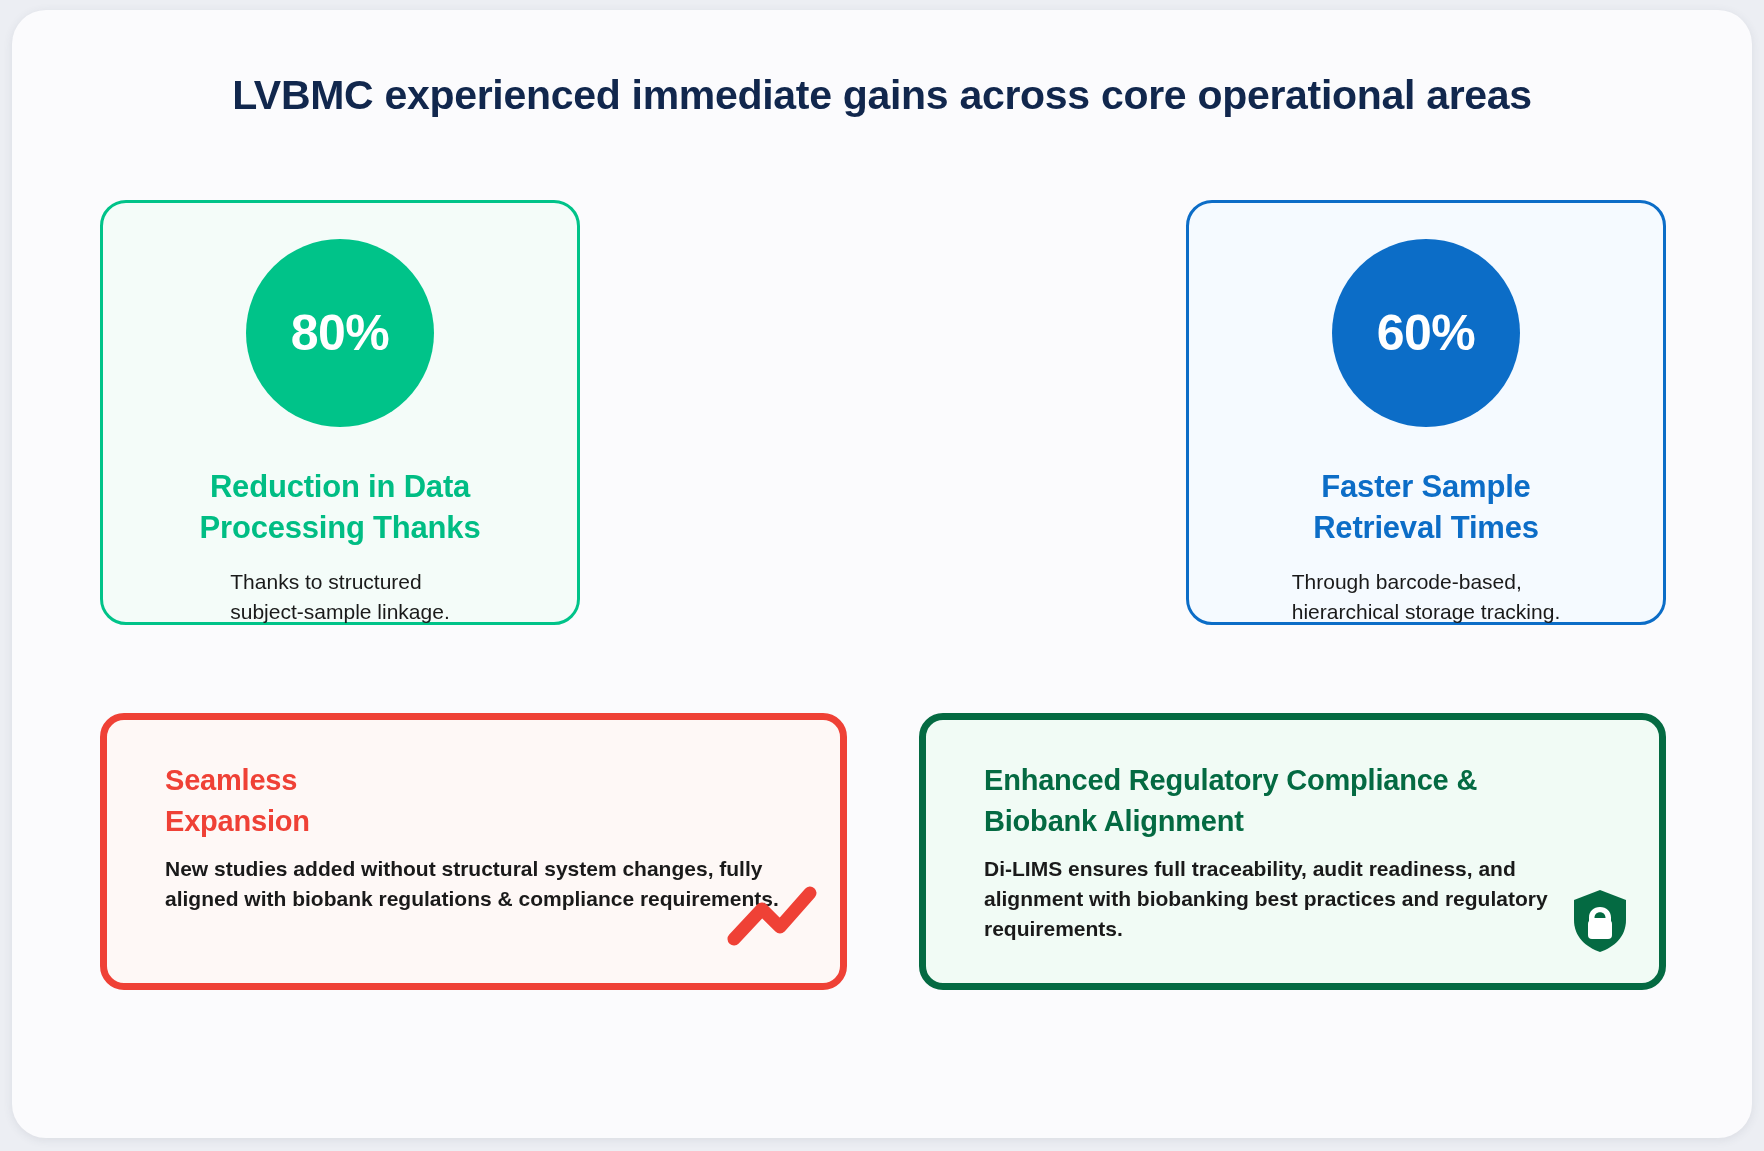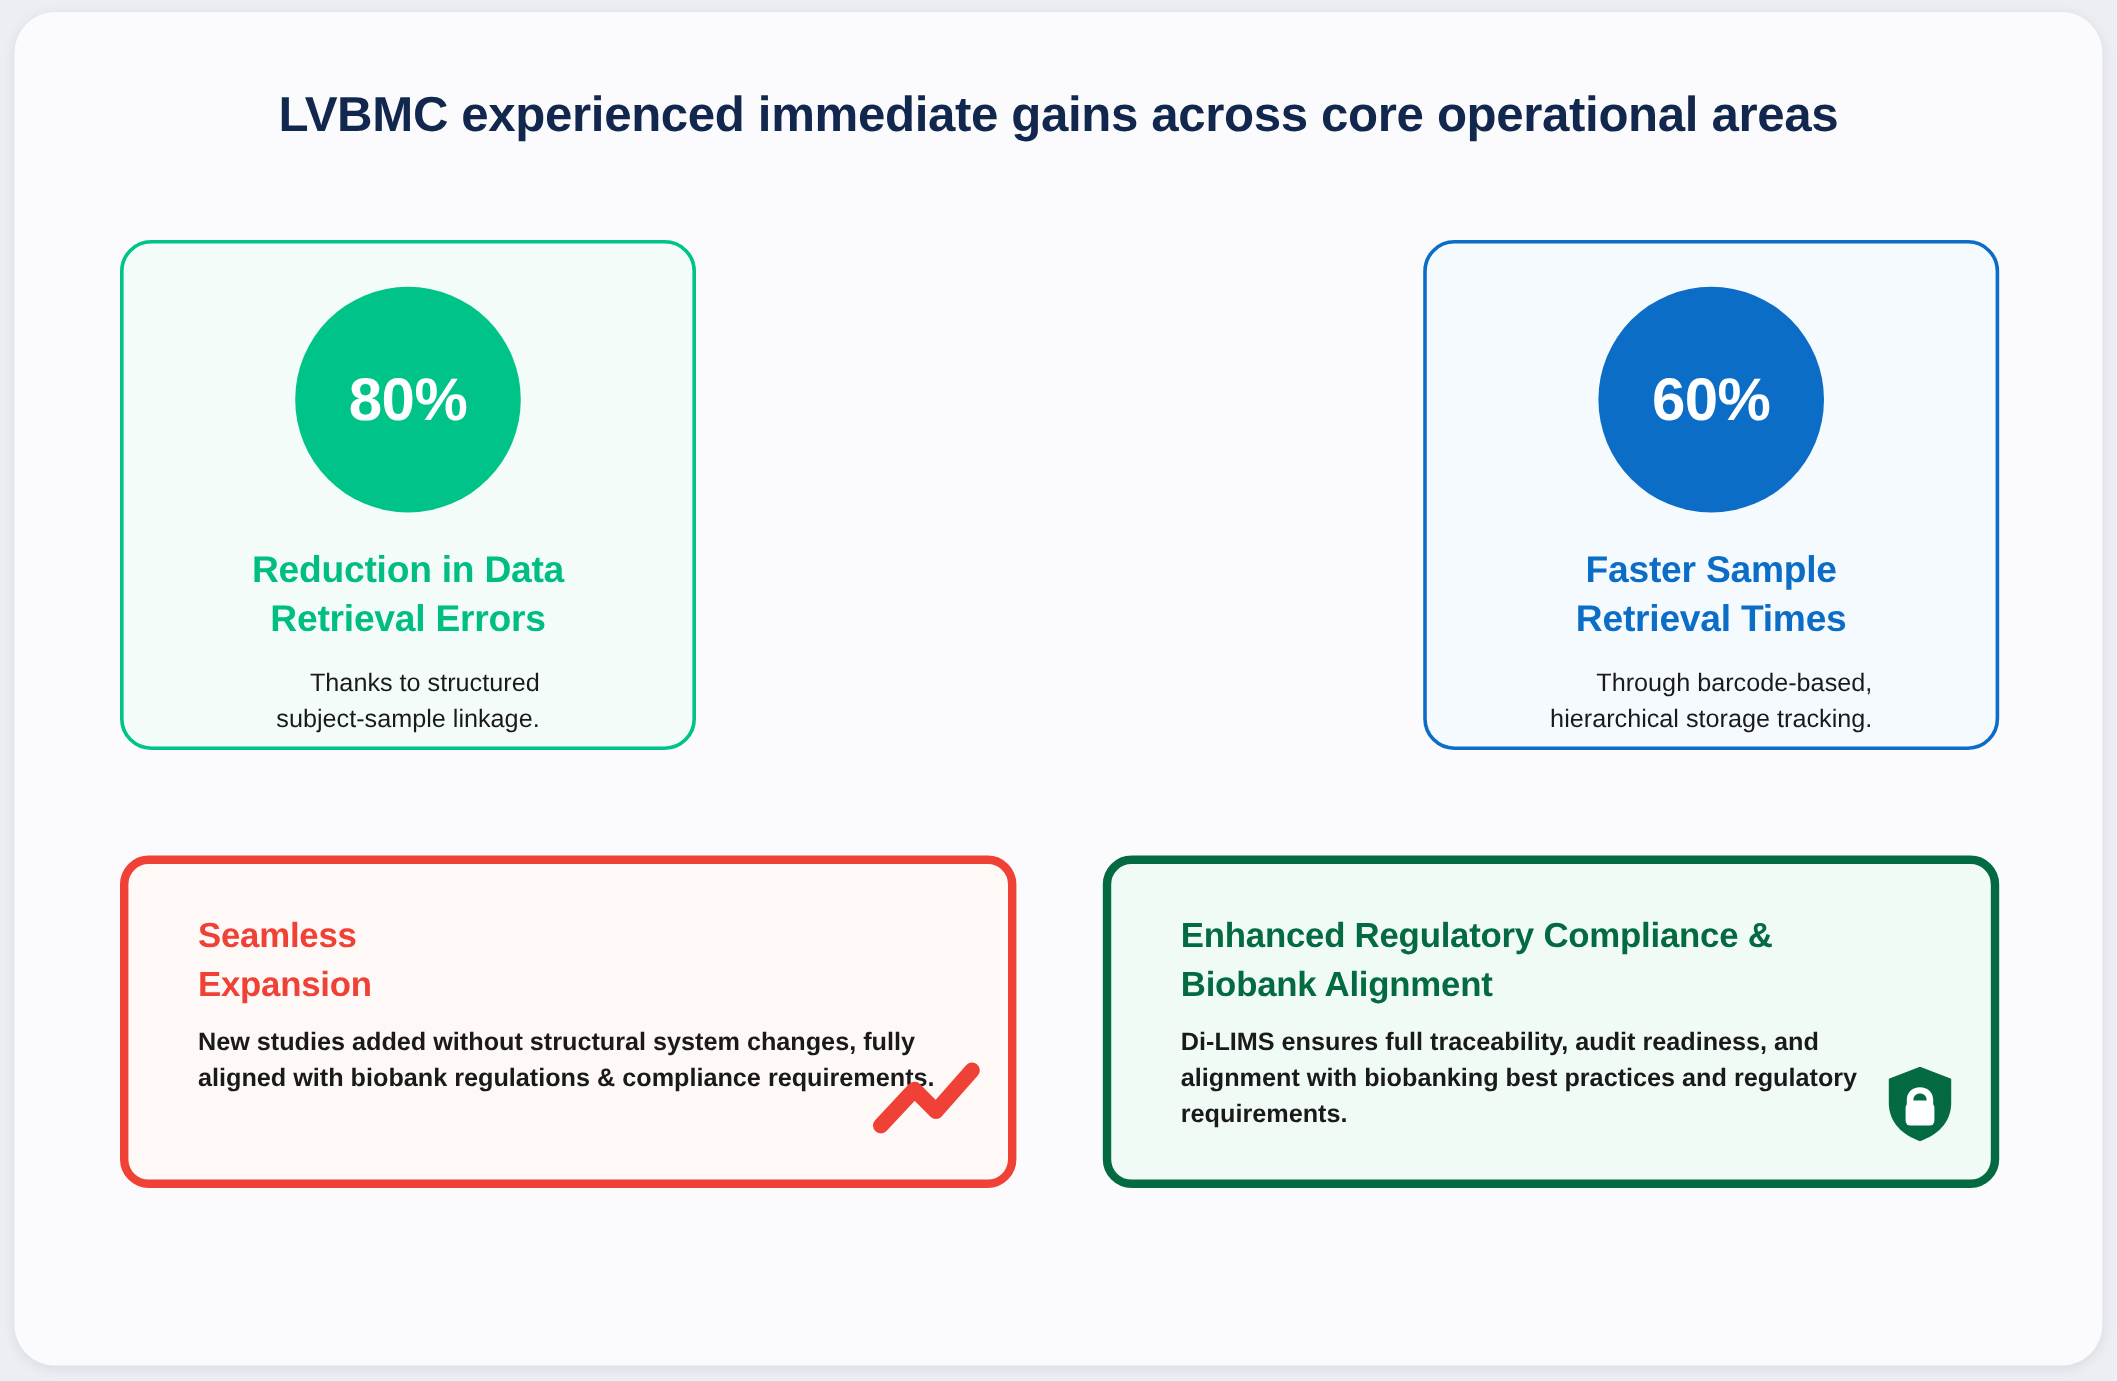--- a/index.html
+++ b/index.html
@@ -79,36 +79,36 @@
     font-size: 50px;
     font-weight: bold;
     letter-spacing: -0.5px;
     flex: 0 0 auto;
   }
   .stat-circle.green  { background: #00c389; }
   .stat-circle.blue   { background: #0c6dc7; }
   .stat-circle.orange { background: #f7852f; }
 
   .stat-heading {
-    margin-top: 28px;
+    margin-top: 40px;
     font-size: 31px;
     font-weight: bold;
     line-height: 1.32;
     text-align: center;
     letter-spacing: -0.2px;
   }
   .stat-heading.green  { color: #00bd84; }
   .stat-heading.blue   { color: #0c6dc7; }
   .stat-heading.orange { color: #f7601f; }
 
   .stat-sub {
     margin-top: 18px;
     font-size: 21px;
     line-height: 1.42;
-    text-align: right;
+    text-align: left;
     color: #1a1a1a;
   }
 
   
   .wide-row {
     position: absolute;
     left: 88px;
     top: 667px;
     width: 1566px;
     height: 277px;
@@ -174,21 +174,21 @@
   <div class="page-title">LVBMC experienced immediate gains across core operational areas</div>
 
   <div class="stat-row">
 
     <div class="stat-card green">
       <div class="stat-circle green">
         <span>80%</span>
       </div>
       <div class="stat-heading green">
         <span>Reduction in Data</span><br>
-        <span>Retrieval Errors</span>
+        <span>Processing Thanks</span>
       </div>
       <div class="stat-sub">
         <span>Thanks to structured</span><br>
         <span>subject-sample linkage.</span>
       </div>
     </div>
 
     <div class="stat-card blue">
       <div class="stat-circle blue">
         <span>60%</span>

